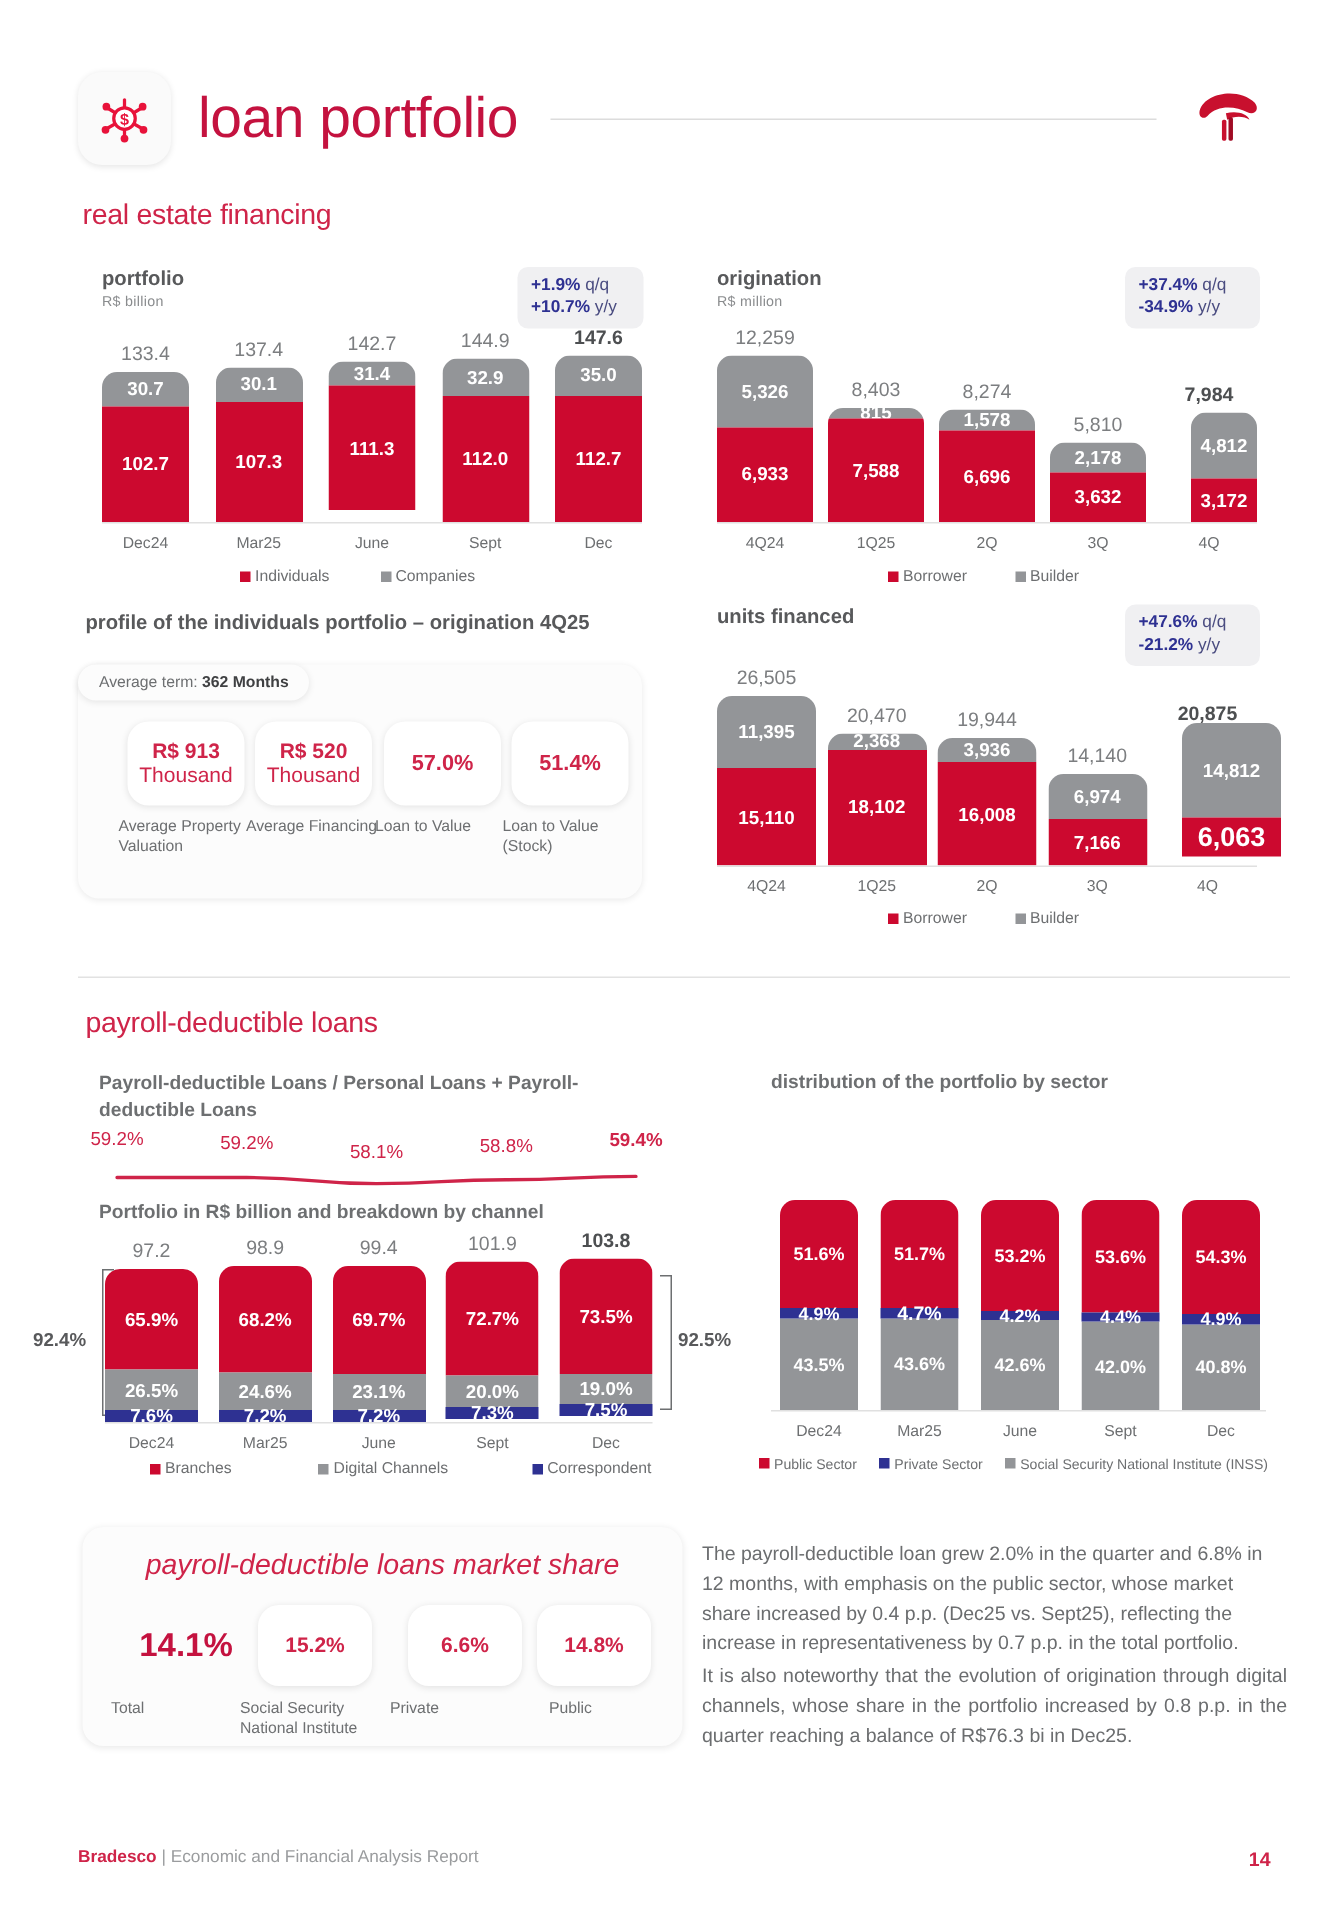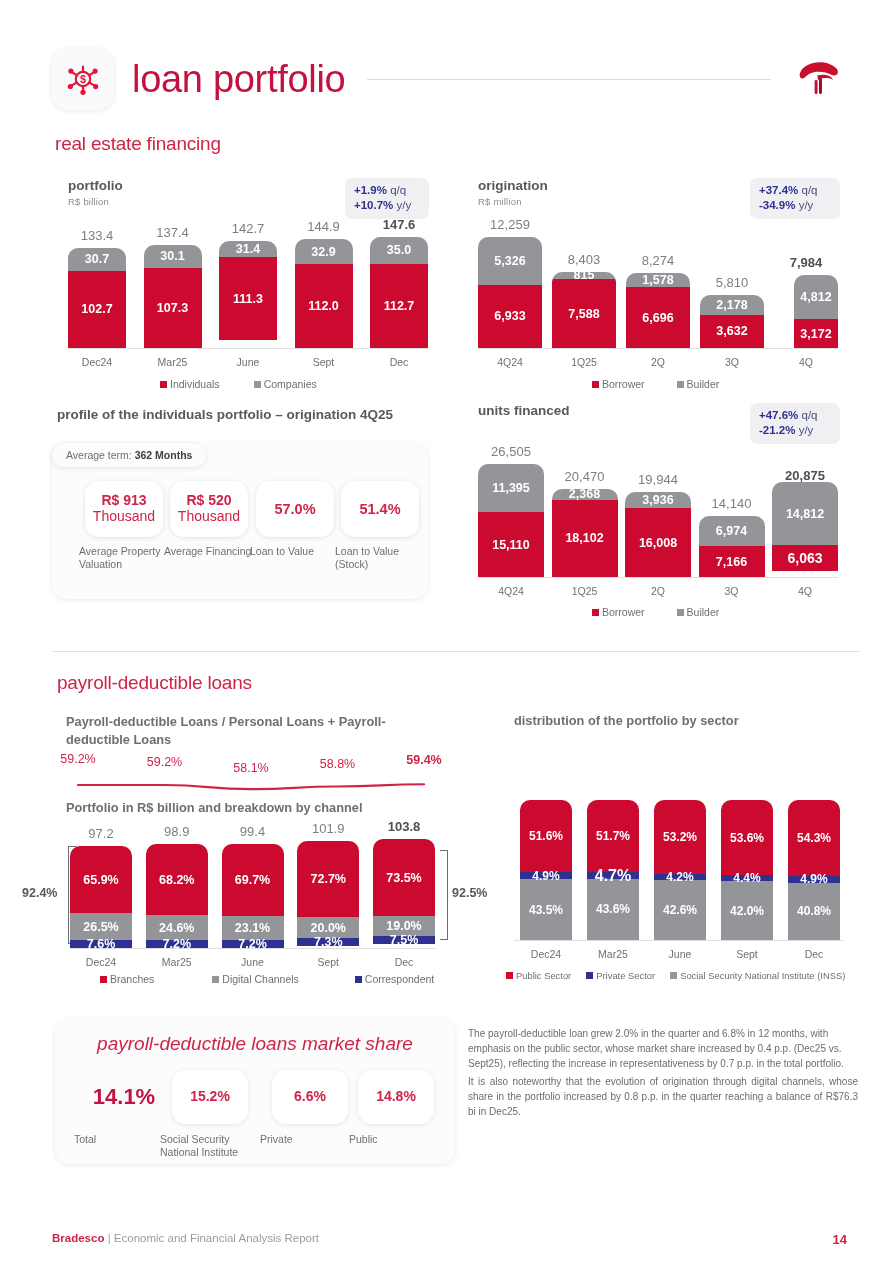--- a/index.html
+++ b/index.html
@@ -76,21 +76,21 @@
     display: flex; align-items: center; justify-content: center; text-align: center;
   }
   .tile-val { color: #cf2449; line-height: 1.12; }
   .tile-cap { position: absolute; width: 100%; text-align: left; font-size: 10.5px; color: #6d6f71; line-height: 1.28; }
 
   
   .ratio-val { position: absolute; font-size: 12.5px; color: #cf2449; }
   .ratio-val.hl { font-weight: bold; }
 
   
-  .body-text { position: absolute; font-size: 10px; line-height: 1.52; color: #6b6d6f; }
+  .body-text { position: absolute; font-size: 13px; line-height: 1.52; color: #6b6d6f; }
   .body-text p + p { margin-top: 2px; }
   .just { text-align: justify; }
 
   
   .footer { position: absolute; left: 52px; top: 1232px; width: 795px; font-size: 11.5px; }
   .footer .b { color: #cf2449; font-weight: bold; }
   .footer .t { color: #9a9c9e; }
   .footer .pg { position: absolute; right: 0; top: 0; color: #cf2449; font-weight: bold; font-size: 13px; }
   .bracket { position: absolute; border: 1.4px solid #6d6f71; }
 </style>
@@ -329,24 +329,24 @@
       <div class="total" style="left: 147px; width: 66px; top: 16.6257px; font-size: 13px;">19,944</div>
       <div class="xlab" style="left: 147px; width: 66px; top: 130px;">2Q</div>
       <div class="col" style="left: 220.5px; width: 66px; height: 60.5291px;">
         <div class="bar" style="height: 100%; border-radius: 10px 10px 0px 0px; overflow: hidden;">
           <div class="seg gray" style="height: 29.8536px; font-size: 12.5px;">6,974</div>
           <div class="seg red" style="height: 30.6755px; font-size: 12.5px;">7,166</div>
         </div>
       </div>
       <div class="total" style="left: 220.5px; width: 66px; top: 41.4709px; font-size: 13px;">14,140</div>
       <div class="xlab" style="left: 220.5px; width: 66px; top: 130px;">3Q</div>
-      <div class="col" style="left: 294px; width: 66px; height: 95px;">
+      <div class="col" style="left: 310px; width: 66px; height: 95px;">
         <div class="bar" style="height: 100%; border-radius: 10px 10px 0px 0px; overflow: hidden;">
           <div class="seg gray" style="height: 63.4058px; font-size: 12.5px; font-weight: bold;">14,812</div>
-          <div class="seg red" style="height: 25.9539px; font-size: 14px; font-weight: bold;">6,063</div>
+          <div class="seg red" style="height: 25.9539px; font-size: 18px; font-weight: bold;">6,063</div>
         </div>
       </div>
       <div class="total hl" style="left: 294px; width: 66px; top: 12.6404px; font-size: 13px;">20,875</div>
       <div class="xlab" style="left: 294px; width: 66px; top: 130px;">4Q</div>
     </div>
   <div class="axis" style="left:478px; top:577px; width:360px;"></div>
   <div class="legend" style="left:592px; top:606px;">
     <span class="itm">
         <i class="sw red"></i>
       <span>Borrower</span>
@@ -441,21 +441,21 @@
         <div class="bar" style="height: 100%; border-radius: 10px 10px 0px 0px; overflow: hidden;">
           <div class="seg red" style="height: 72.24px; font-size: 12px;">51.6%</div>
           <div class="seg blue" style="height: 6.86px; font-size: 12px; position: relative; z-index: 3; margin-left: -6px; margin-right: -6px; width: calc(100% + 12px);">4.9%</div>
           <div class="seg gray" style="height: 60.9px; font-size: 12px;">43.5%</div>
         </div>
       </div>
       <div class="xlab" style="left: 0px; width: 52px; top: 148px;">Dec24</div>
       <div class="col" style="left: 67px; width: 52px; height: 140px;">
         <div class="bar" style="height: 100%; border-radius: 10px 10px 0px 0px; overflow: hidden;">
           <div class="seg red" style="height: 72.38px; font-size: 12px;">51.7%</div>
-          <div class="seg blue" style="height: 6.58px; font-size: 16px; position: relative; z-index: 3; margin-left: -6px; margin-right: -6px; width: calc(100% + 12px); text-align: center;">4.7%</div>
+          <div class="seg blue" style="height: 6.58px; font-size: 13px; position: relative; z-index: 3; margin-left: -6px; margin-right: -6px; width: calc(100% + 12px); text-align: center;">4.7%</div>
           <div class="seg gray" style="height: 61.04px; font-size: 12px;">43.6%</div>
         </div>
       </div>
       <div class="xlab" style="left: 67px; width: 52px; top: 148px;">Mar25</div>
       <div class="col" style="left: 134px; width: 52px; height: 140px;">
         <div class="bar" style="height: 100%; border-radius: 10px 10px 0px 0px; overflow: hidden;">
           <div class="seg red" style="height: 74.48px; font-size: 12px;">53.2%</div>
           <div class="seg blue" style="height: 5.88px; font-size: 12px; position: relative; z-index: 3; margin-left: -6px; margin-right: -6px; width: calc(100% + 12px);">4.2%</div>
           <div class="seg gray" style="height: 59.64px; font-size: 12px;">42.6%</div>
         </div>
@@ -503,21 +503,21 @@
         <div class="tile-val" style="font-size: 14px; font-weight: bold;">15.2%</div>
       </div>
       <div class="tile-cap" style="left: 160px; top: 1133px; width: 100px; position: absolute;">Social Security National Institute</div>
       <div class="tile" style="left: 272px; top: 1070px; width: 76px; height: 54px;">
         <div class="tile-val" style="font-size: 14px; font-weight: bold;">6.6%</div>
       </div>
       <div class="tile-cap" style="left: 260px; top: 1133px; width: 100px; position: absolute;">Private</div>
       <div class="tile" style="left: 358px; top: 1070px; width: 76px; height: 54px;">
         <div class="tile-val" style="font-size: 14px; font-weight: bold;">14.8%</div>
       </div>
-      <div class="tile-cap" style="left: 349px; top: 1133px; width: 100px; position: absolute;">Public</div>
+      <div class="tile-cap" style="left: 366px; top: 1133px; width: 100px; position: absolute;">Public</div>
     </div>
 
   <div class="body-text" style="left:468px; top:1026px; width:390px;">
     <p>The payroll-deductible loan grew 2.0% in the quarter and 6.8% in 12 months, with emphasis on the public sector, whose market share increased by 0.4 p.p. (Dec25 vs. Sept25), reflecting the increase in representativeness by 0.7 p.p. in the total portfolio.</p>
     <p class="just">It is also noteworthy that the evolution of origination through digital channels, whose share in the portfolio increased by 0.8 p.p. in the quarter reaching a balance of R$76.3 bi in Dec25.</p>
   </div>
 
   <div class="footer">
     <span class="b">Bradesco</span>
     <span class="t">|</span>

